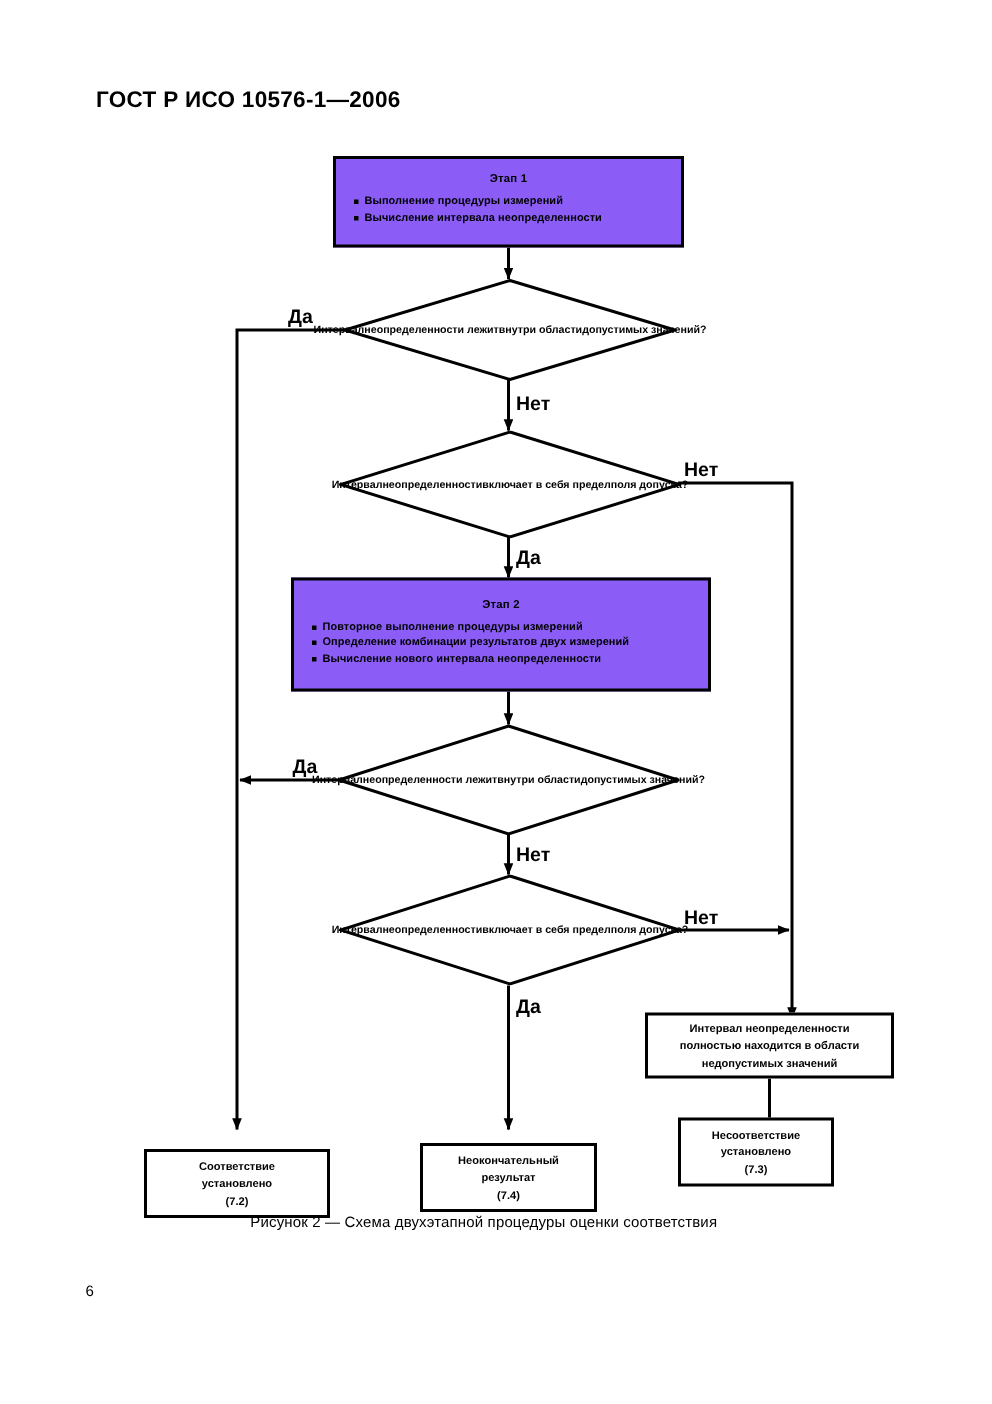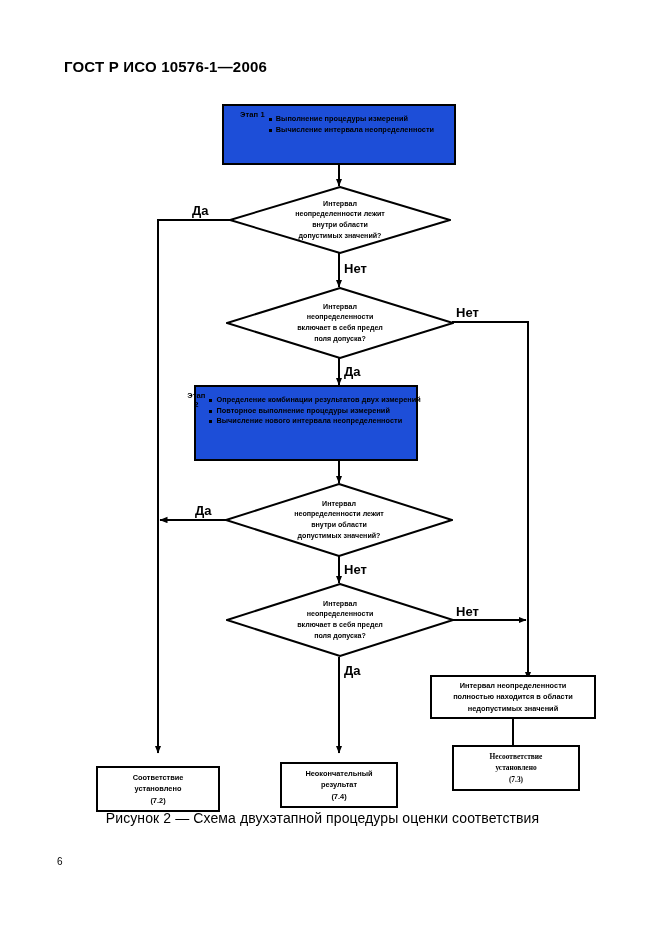--- a/index.html
+++ b/index.html
@@ -18,35 +18,35 @@
     position:absolute;left:64px;top:58px;
     font-size:15px;font-weight:bold;letter-spacing:.2px;
     white-space:nowrap;
   }
   .page-number{
     position:absolute;left:57px;top:856px;
     font-size:10px;
   }
   .figure-caption{
     position:absolute;left:0;right:16px;top:810px;
-    text-align:center;font-size:14px;
+    text-align:center;font-size:10px;
     letter-spacing:.1px;
   }
 
   
   .chart{position:absolute;left:0;top:0;width:661px;height:800px;}
   .chart svg{position:absolute;left:0;top:0;}
 
   
   .proc{
     position:absolute;
     border:2px solid #000;
-    background:#1d4ed8;
+    background:#8b5cf6;
     box-sizing:border-box;
-    display:flex;flex-direction:row;
+    display:flex;flex-direction:column;
     justify-content:center;
     padding:4px 8px;
   }
   .proc .ttl{
     text-align:center;font-weight:bold;font-size:7.6px;
     margin-bottom:2px;letter-spacing:.1px;
   }
   .proc ul{margin:4px;padding:0;list-style:none;}
   .proc li{
     font-size:7.3px;font-weight:bold;
@@ -74,21 +74,21 @@
   .term span{
     font-size:7.4px;font-weight:bold;line-height:1.5;
     white-space:nowrap;
   }
 
   
   .dec{position:absolute;}
   .dec svg{position:absolute;left:0;top:0;}
   .dec .txt{
     position:absolute;left:0;top:0;width:100%;height:100%;
-    display:flex;flex-direction:column;
+    display:flex;flex-direction:row;
     align-items:center;justify-content:center;
     pointer-events:none;
   }
   .dec .txt span{
     font-size:7.1px;font-weight:bold;line-height:1.5;
     white-space:nowrap;
   }
 
   
   .elabel{
@@ -163,25 +163,25 @@
         <polygon points="114,1 227,36 114,71 1,36" fill="#fff" stroke="#000" stroke-width="2"></polygon>
       </svg>
       <div class="txt">
         <span>Интервал</span>
         <span>неопределенности</span>
         <span>включает в себя предел</span>
         <span>поля допуска?</span>
       </div>
     </div>
 
-    <div class="proc" style="left:194px;top:385px;width:224px;height:76px;">
+    <div class="proc" style="left:194px;top:385px;width:280px;height:76px;">
       <div class="ttl">Этап 2</div>
       <ul>
+        <li>Повторное выполнение процедуры измерений</li>
         <li>Определение комбинации результатов двух измерений</li>
-        <li>Повторное выполнение процедуры измерений</li>
         <li>Вычисление нового интервала неопределенности</li>
       </ul>
     </div>
 
     <div class="dec" style="left:225px;top:483px;width:228px;height:74px;">
       <svg width="228" height="74">
         <polygon points="114,1 227,37 114,73 1,37" fill="#fff" stroke="#000" stroke-width="2"></polygon>
       </svg>
       <div class="txt">
         <span>Интервал</span>
@@ -214,21 +214,21 @@
       <span>установлено</span>
       <span>(7.2)</span>
     </div>
 
     <div class="term" style="left:280px;top:745px;width:118px;height:46px;margin-top:17px;">
       <span>Неокончательный</span>
       <span>результат</span>
       <span>(7.4)</span>
     </div>
 
-    <div class="term" style="left:452px;top:745px;width:128px;height:46px;font-family:Liberation Serif, serif;">
+    <div class="term" style="left:452px;top:745px;width:104px;height:46px;">
       <span>Несоответствие</span>
       <span>установлено</span>
       <span>(7.3)</span>
     </div>
 
     <div class="elabel" style="left:192px;top:203px;">Да</div>
     <div class="elabel" style="left:344px;top:261px;">Нет</div>
     <div class="elabel" style="left:456px;top:305px;">Нет</div>
     <div class="elabel" style="left:344px;top:364px;">Да</div>
     <div class="elabel" style="left:195px;top:503px;">Да</div>

